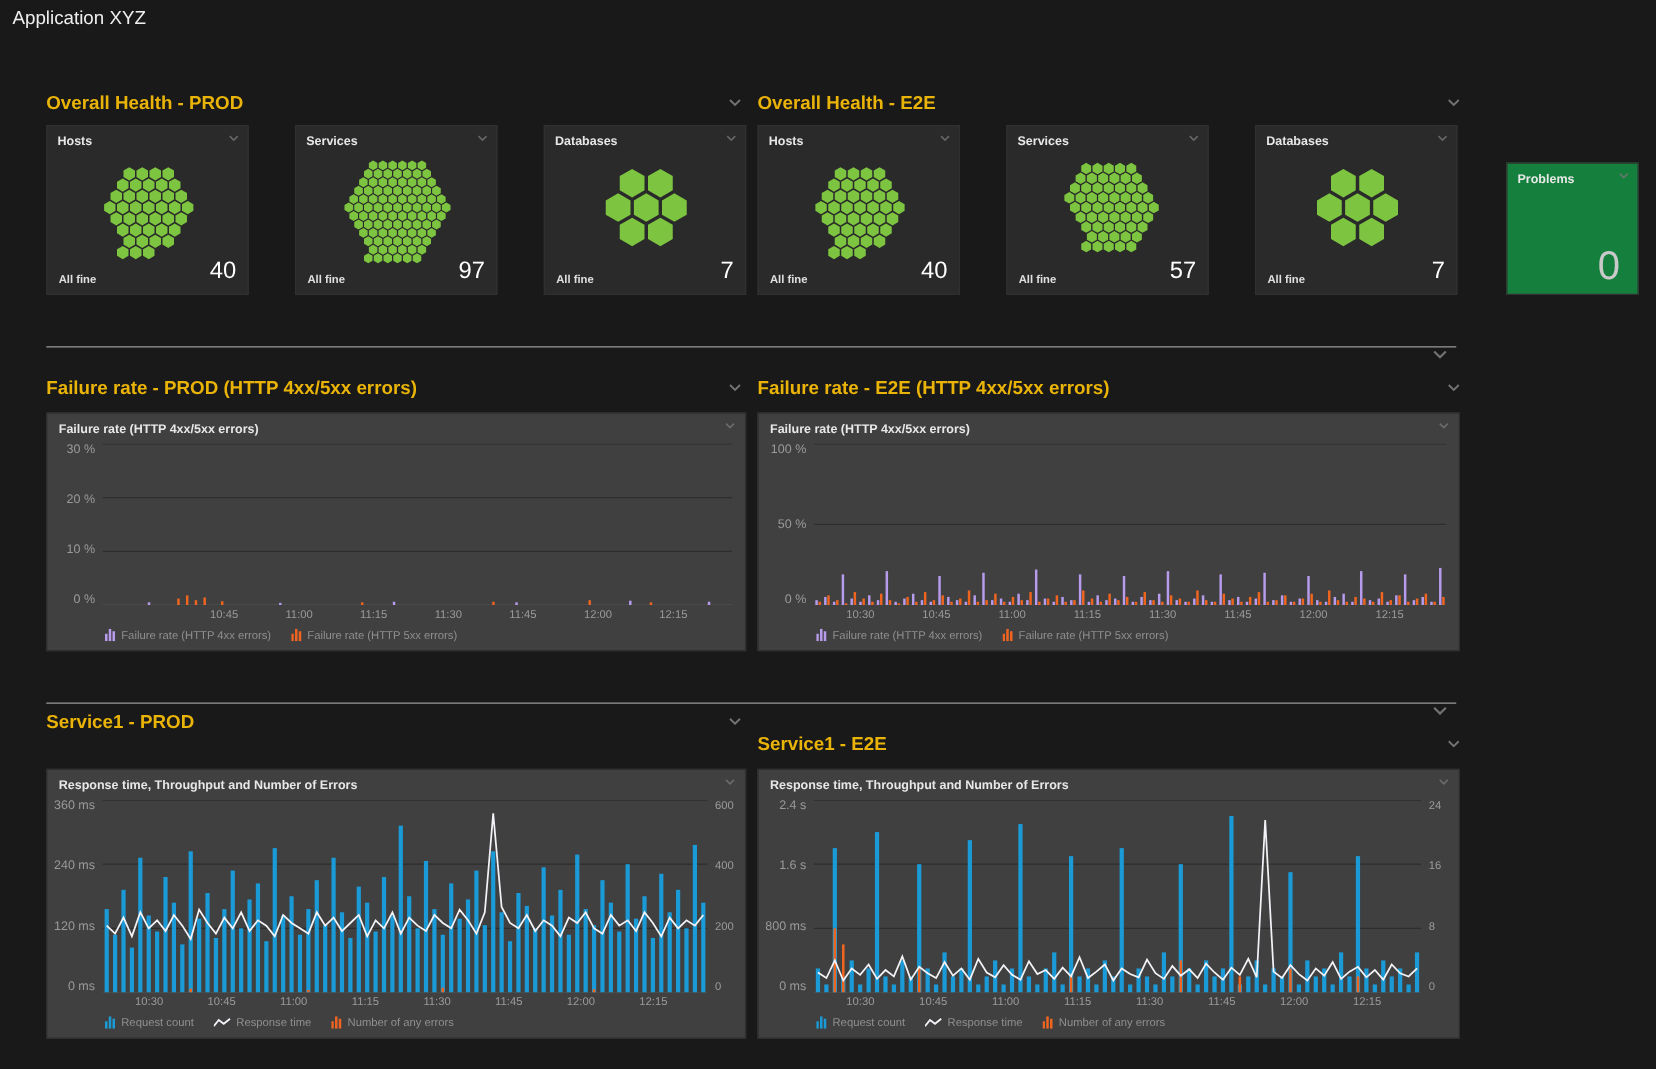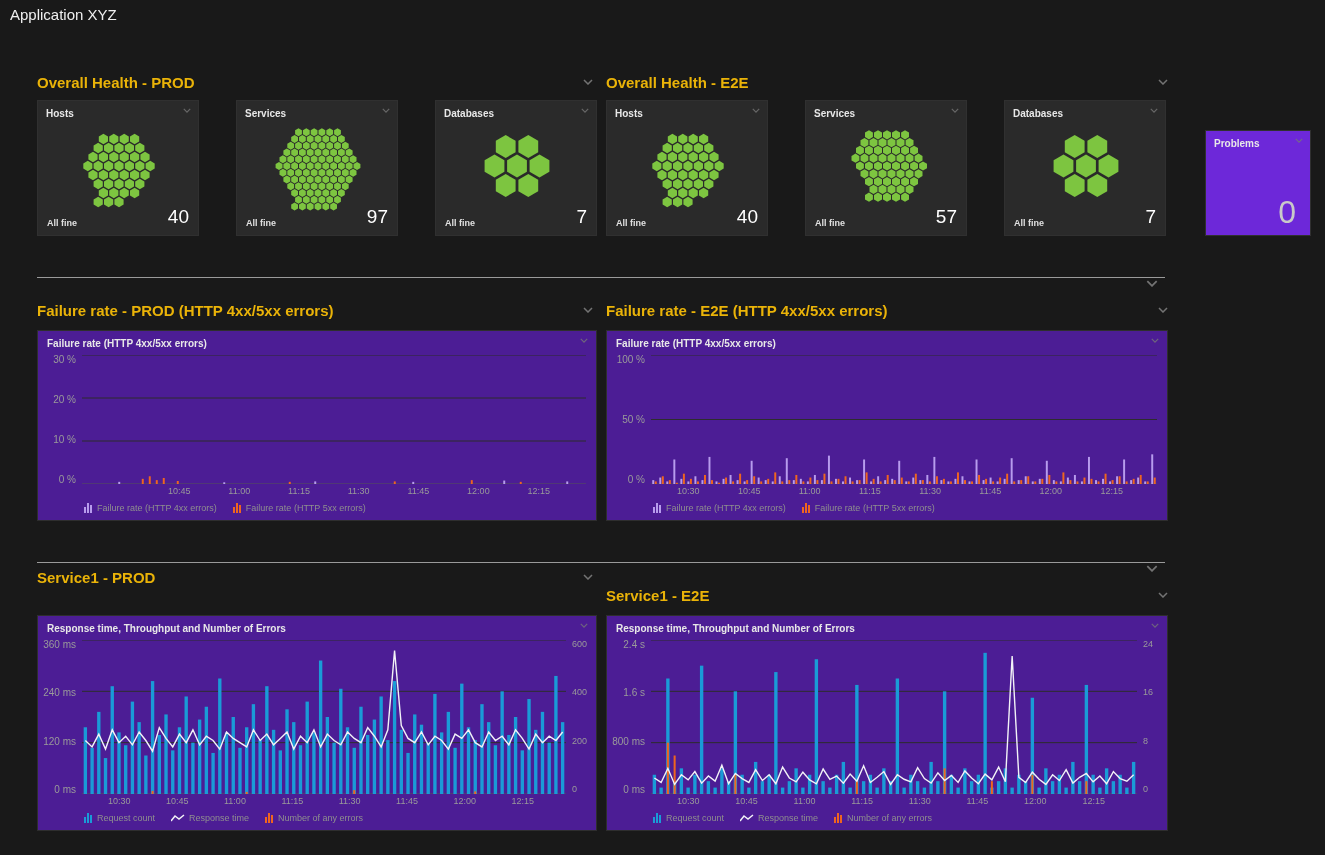--- a/index.html
+++ b/index.html
@@ -32,31 +32,31 @@
   }
   .tile-head { display:flex; justify-content:space-between; align-items:flex-start; padding:7px 7px 0 8px; }
   .tile-title { font-size:10px; font-weight:bold; color:#e8e8e8; }
   .cluster { position:absolute; left:6px; top:20px; }
   .tile-foot { position:absolute; left:9px; right:9px; bottom:7px; display:flex; justify-content:space-between; align-items:flex-end;gap:28px; }
   .tile-status { font-size:9px; font-weight:bold; color:#e0e0e0; }
   .tile-count { font-size:19px; color:#ffffff; }
 
   #tile-problems {
     position:absolute; left:1205px; top:130px; width:106px; height:106px;
-    background:#6d28d9; border:1px solid #303030;
+    background:#15803d; border:1px solid #303030;
   }
   .problems-value { position:absolute; right:14px; bottom:4px; font-size:32px; color:#c9c9c9; }
 
   .divider { position:absolute; left:37px; width:1128px; height:1px; background:#9a9a9a; }
   #divider-1 { top:277px; } #divider-2 { top:562px; }
   .div-chev { position:absolute; left:1146px; }
   #div-chev-1 { top:280px; } #div-chev-2 { top:565px; }
 
   .chart-tile {
-    position:absolute; background:#4c1d95; border:1px solid #2e2e2e;
+    position:absolute; background:#404040; border:1px solid #2e2e2e;
     display:flex; flex-direction:column;
   }
   #ct-fail-prod { left:37px;  top:330px; width:560px; height:191px; }
   #ct-fail-e2e  { left:606px; top:330px; width:562px; height:191px; }
   #ct-svc-prod  { left:37px;  top:615px; width:560px; height:216px; }
   #ct-svc-e2e   { left:606px; top:615px; width:562px; height:216px; }
 
   .ct-head { display:flex; justify-content:space-between; align-items:flex-start; padding:7px 8px 2px 9px; }
   .ct-title { font-size:10px; font-weight:bold; color:#e8e8e8; }
   .ct-body { flex:1; display:flex; min-height:0; padding-top:4px; }

